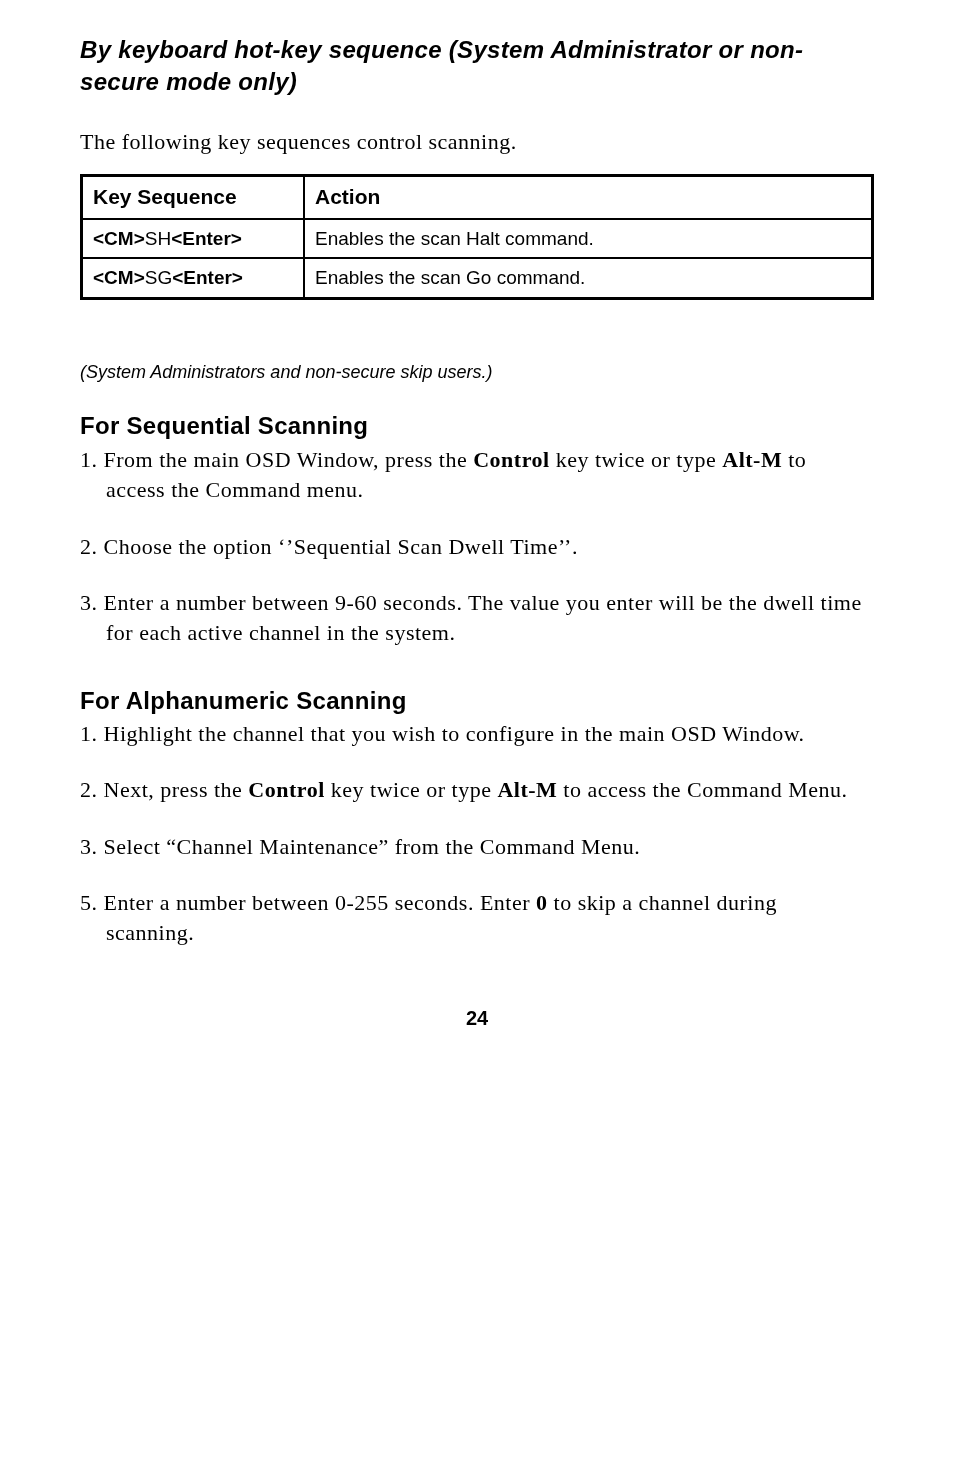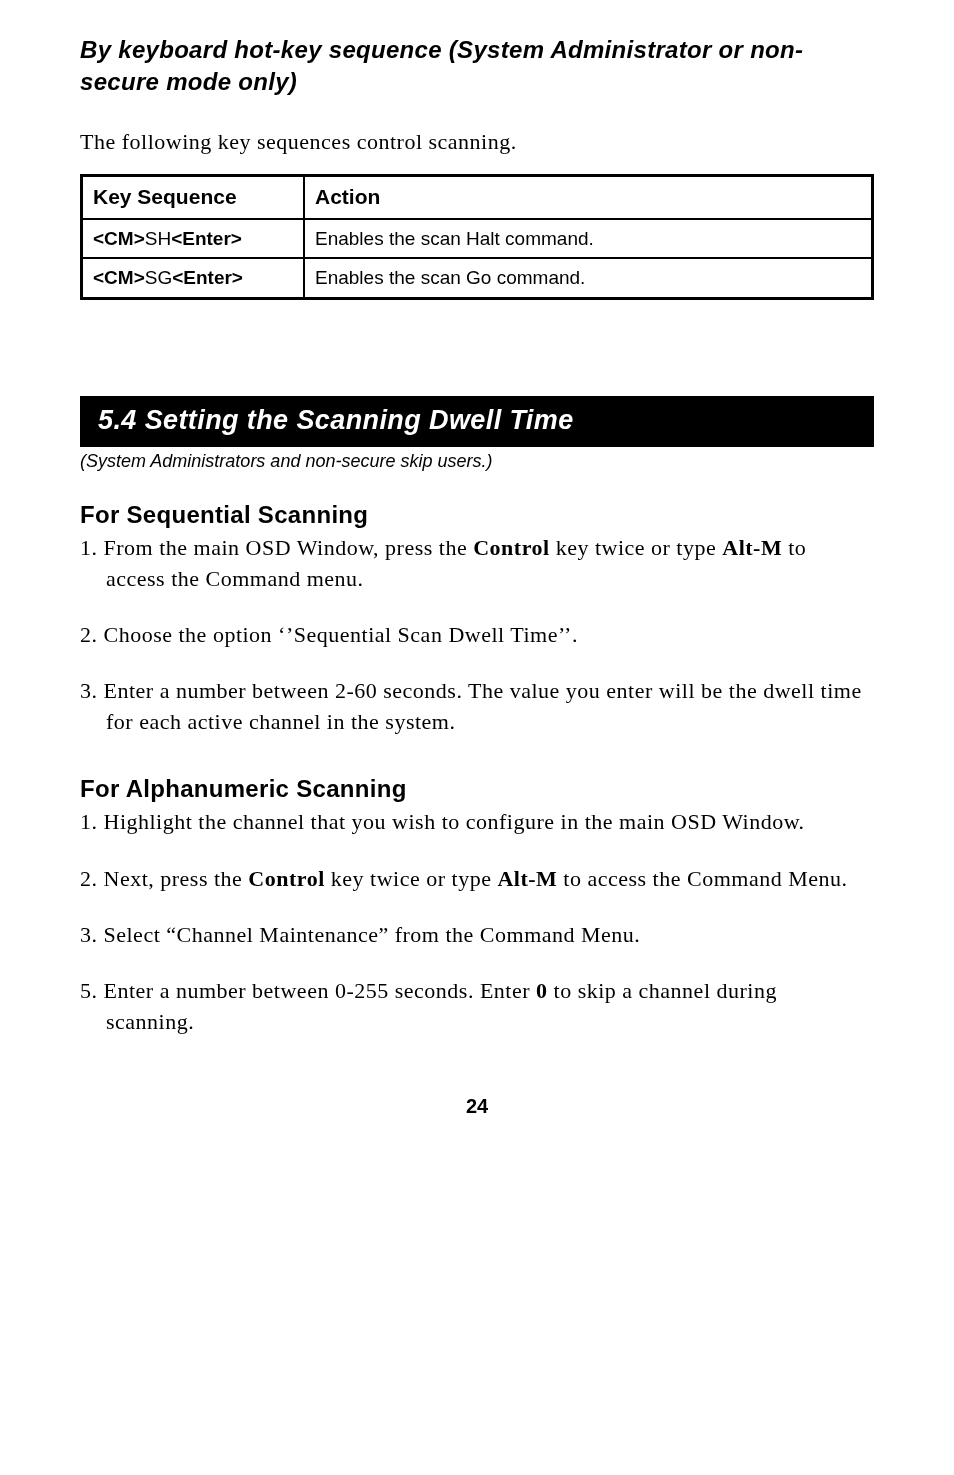--- a/index.html
+++ b/index.html
@@ -31,21 +31,21 @@
     margin: 0 0 18px 0;
     letter-spacing: 0.5px;
   }
   table.hotkeys {
     width: 100%;
     border-collapse: collapse;
     border: 3px solid #000;
     font-family: "Helvetica Neue", Helvetica, Arial, sans-serif;
     font-size: 19px;
     margin-top: 4px;
-    margin-bottom: 96px;
+    margin-bottom: 60px;
   }
   table.hotkeys th, table.hotkeys td {
     border: 2px solid #000;
     padding: 6px 10px 6px 10px;
     text-align: left;
     vertical-align: middle;
   }
   table.hotkeys th.col1 { width: 200px; }
   table.hotkeys th {
     font-weight: 700;
@@ -123,28 +123,27 @@
         <td class="col1"><span>&lt;CM&gt;</span><span class="nonbold">SH</span><span>&lt;Enter&gt;</span></td>
         <td>Enables the scan Halt command.</td>
       </tr>
       <tr>
         <td class="col1"><span>&lt;CM&gt;</span><span class="nonbold">SG</span><span>&lt;Enter&gt;</span></td>
         <td>Enables the scan Go command.</td>
       </tr>
     </tbody>
   </table>
 
-  <div class="section-bar">5.4  Setting the Scanning Dwell Time</div>
   <div class="section-sub">(System Administrators and non-secure skip users.)</div>
 
   <div class="subhead">For Sequential Scanning</div>
   <ol class="steps" id="seq-steps">
       <li><span>1. </span><span>From the main OSD Window, press the </span><span class="bold">Control</span><span> key twice or type </span><span class="bold">Alt-M</span><span> to access the Command menu.</span></li>
       <li><span>2. </span><span>Choose the option ‘’Sequential Scan Dwell Time’’.</span></li>
-      <li><span>3. </span><span>Enter a number between 2-60 seconds. The value you enter will be the dwell time for each active channel in the system.</span></li>
+      <li><span>3. </span><span>Enter a number between 9-60 seconds. The value you enter will be the dwell time for each active channel in the system.</span></li>
     </ol>
 
   <div class="subhead">For Alphanumeric Scanning</div>
   <ol class="steps" id="alpha-steps">
       <li><span>1. </span><span>Highlight the channel that you wish to configure in the main OSD Window.</span></li>
       <li><span>2. </span><span>Next, press the </span><span class="bold">Control</span><span> key twice or type </span><span class="bold">Alt-M</span><span> to access the Command Menu.</span></li>
       <li><span>3. </span><span>Select “Channel Maintenance” from the Command Menu.</span></li>
       <li><span>5. </span><span>Enter a number between 0-255 seconds. Enter </span><span class="bold">0</span><span> to skip a channel during scanning.</span></li>
     </ol>
 

